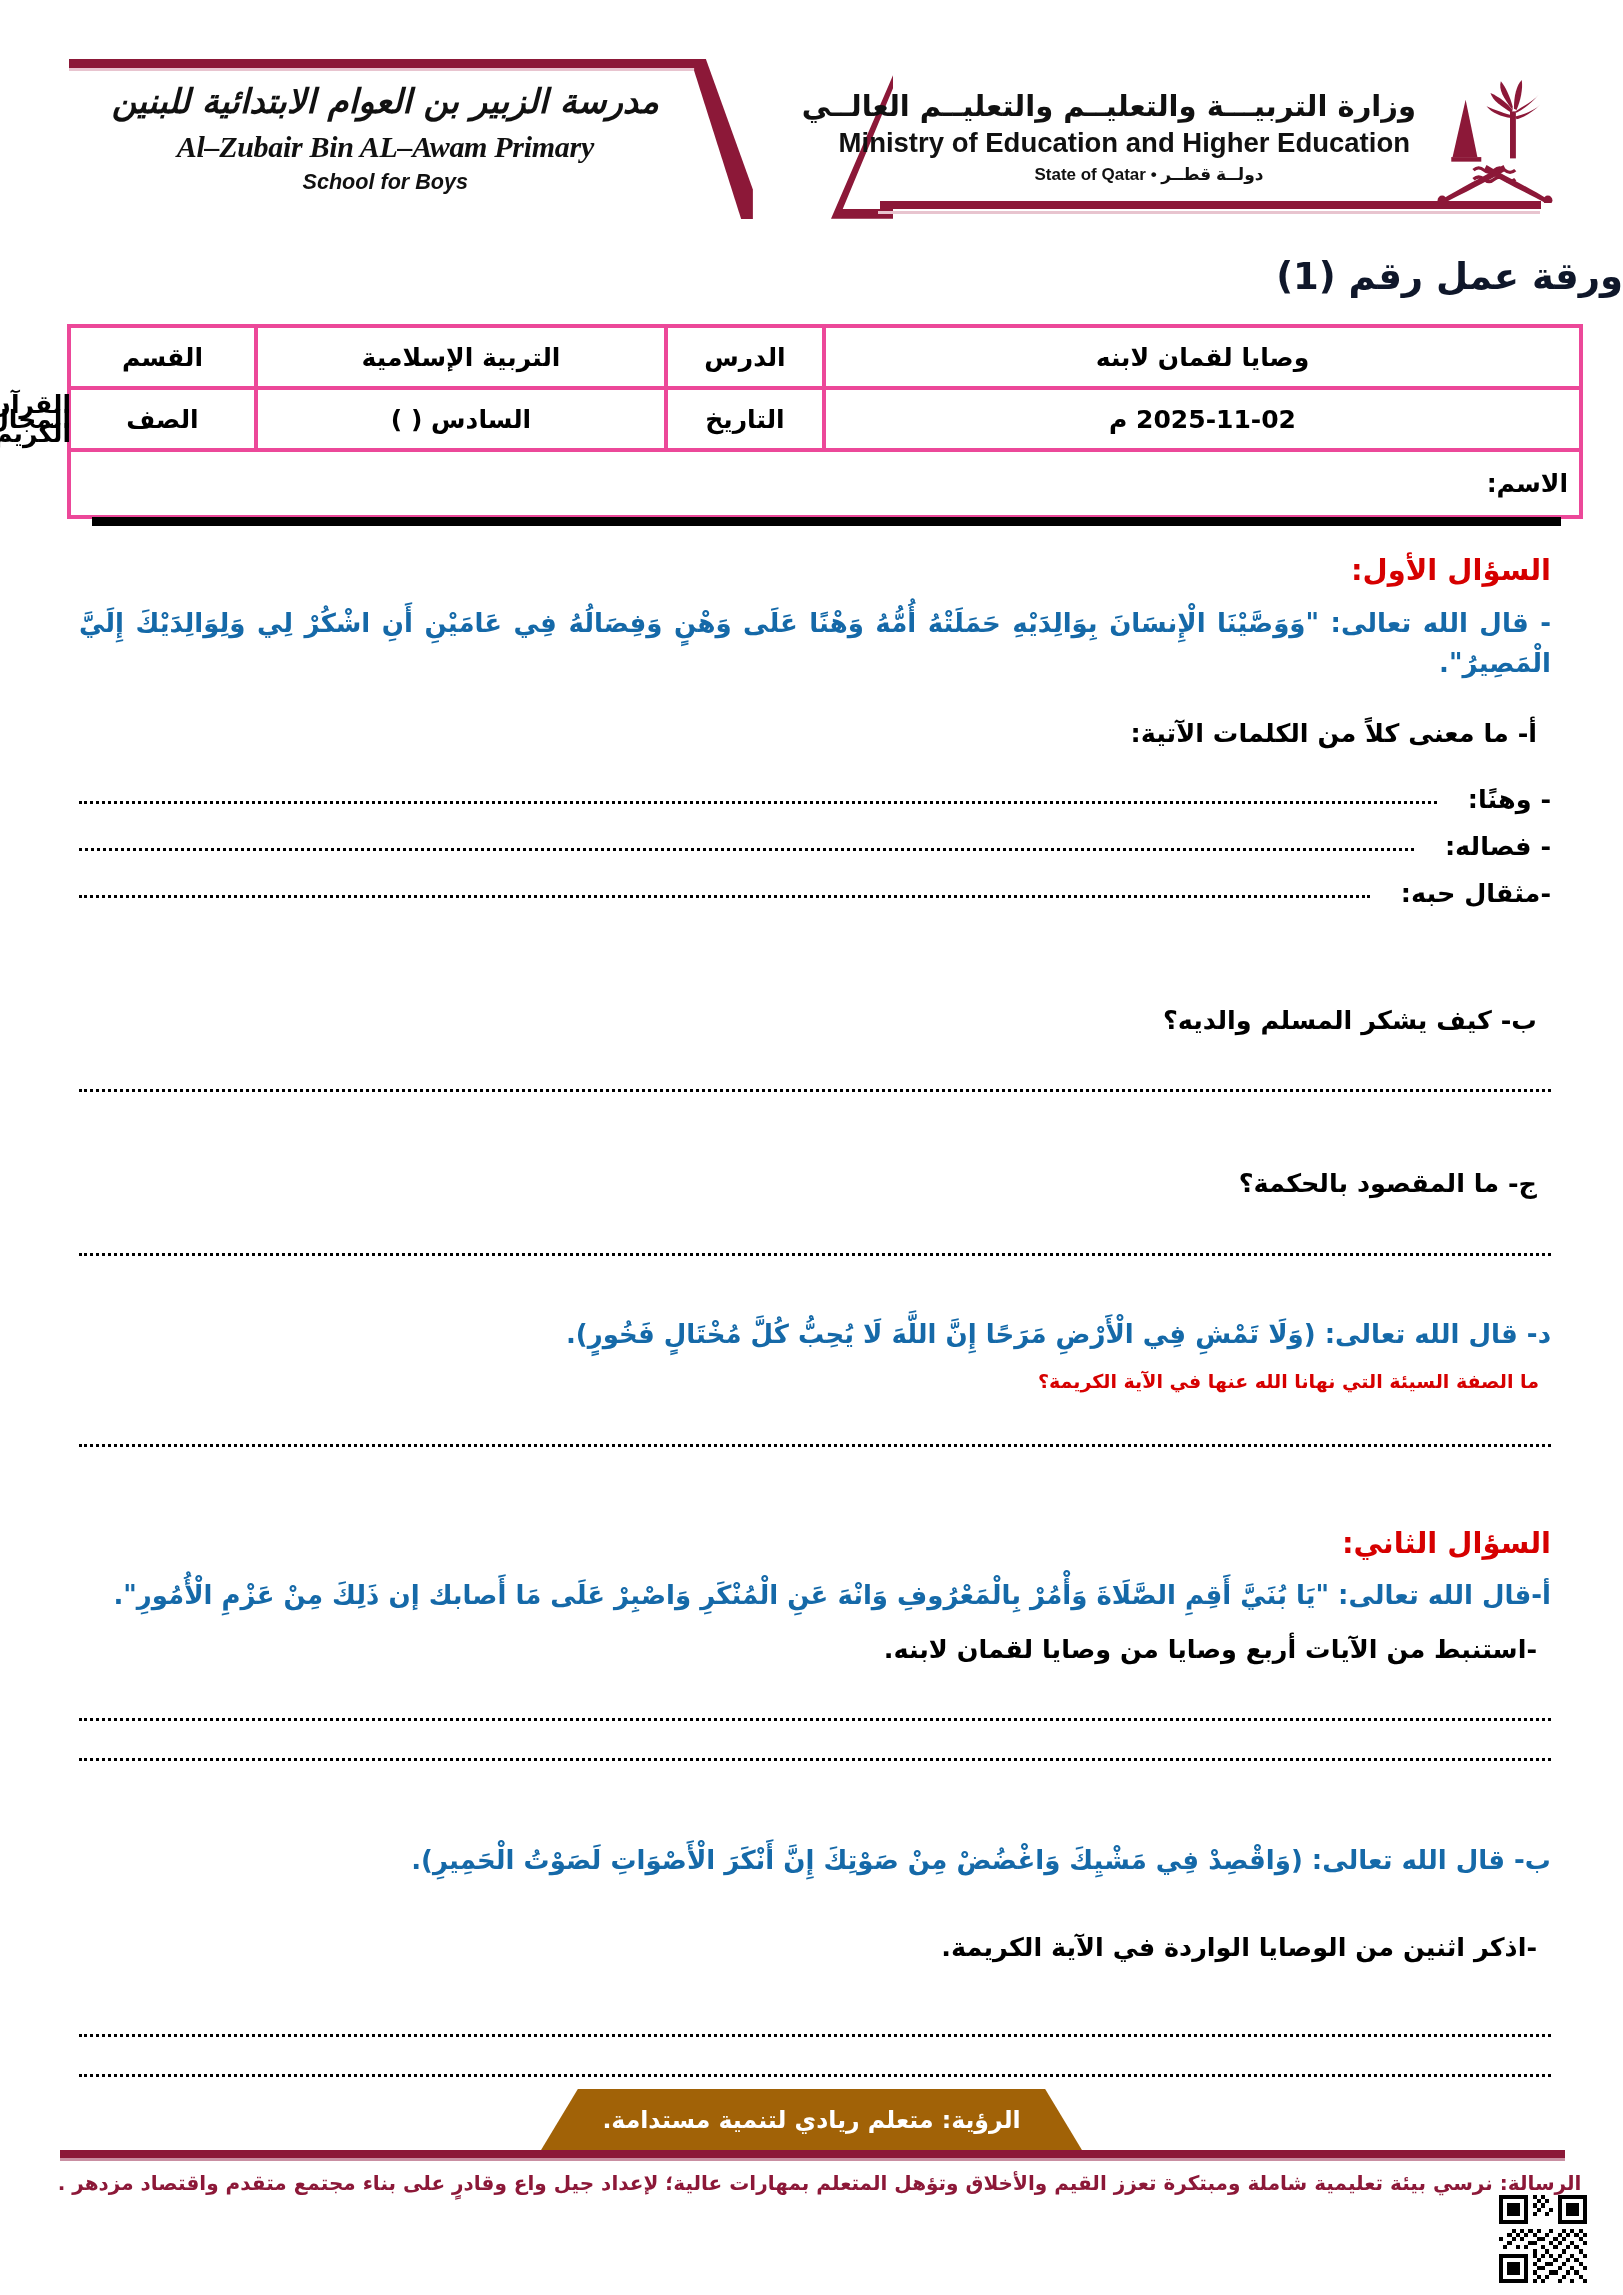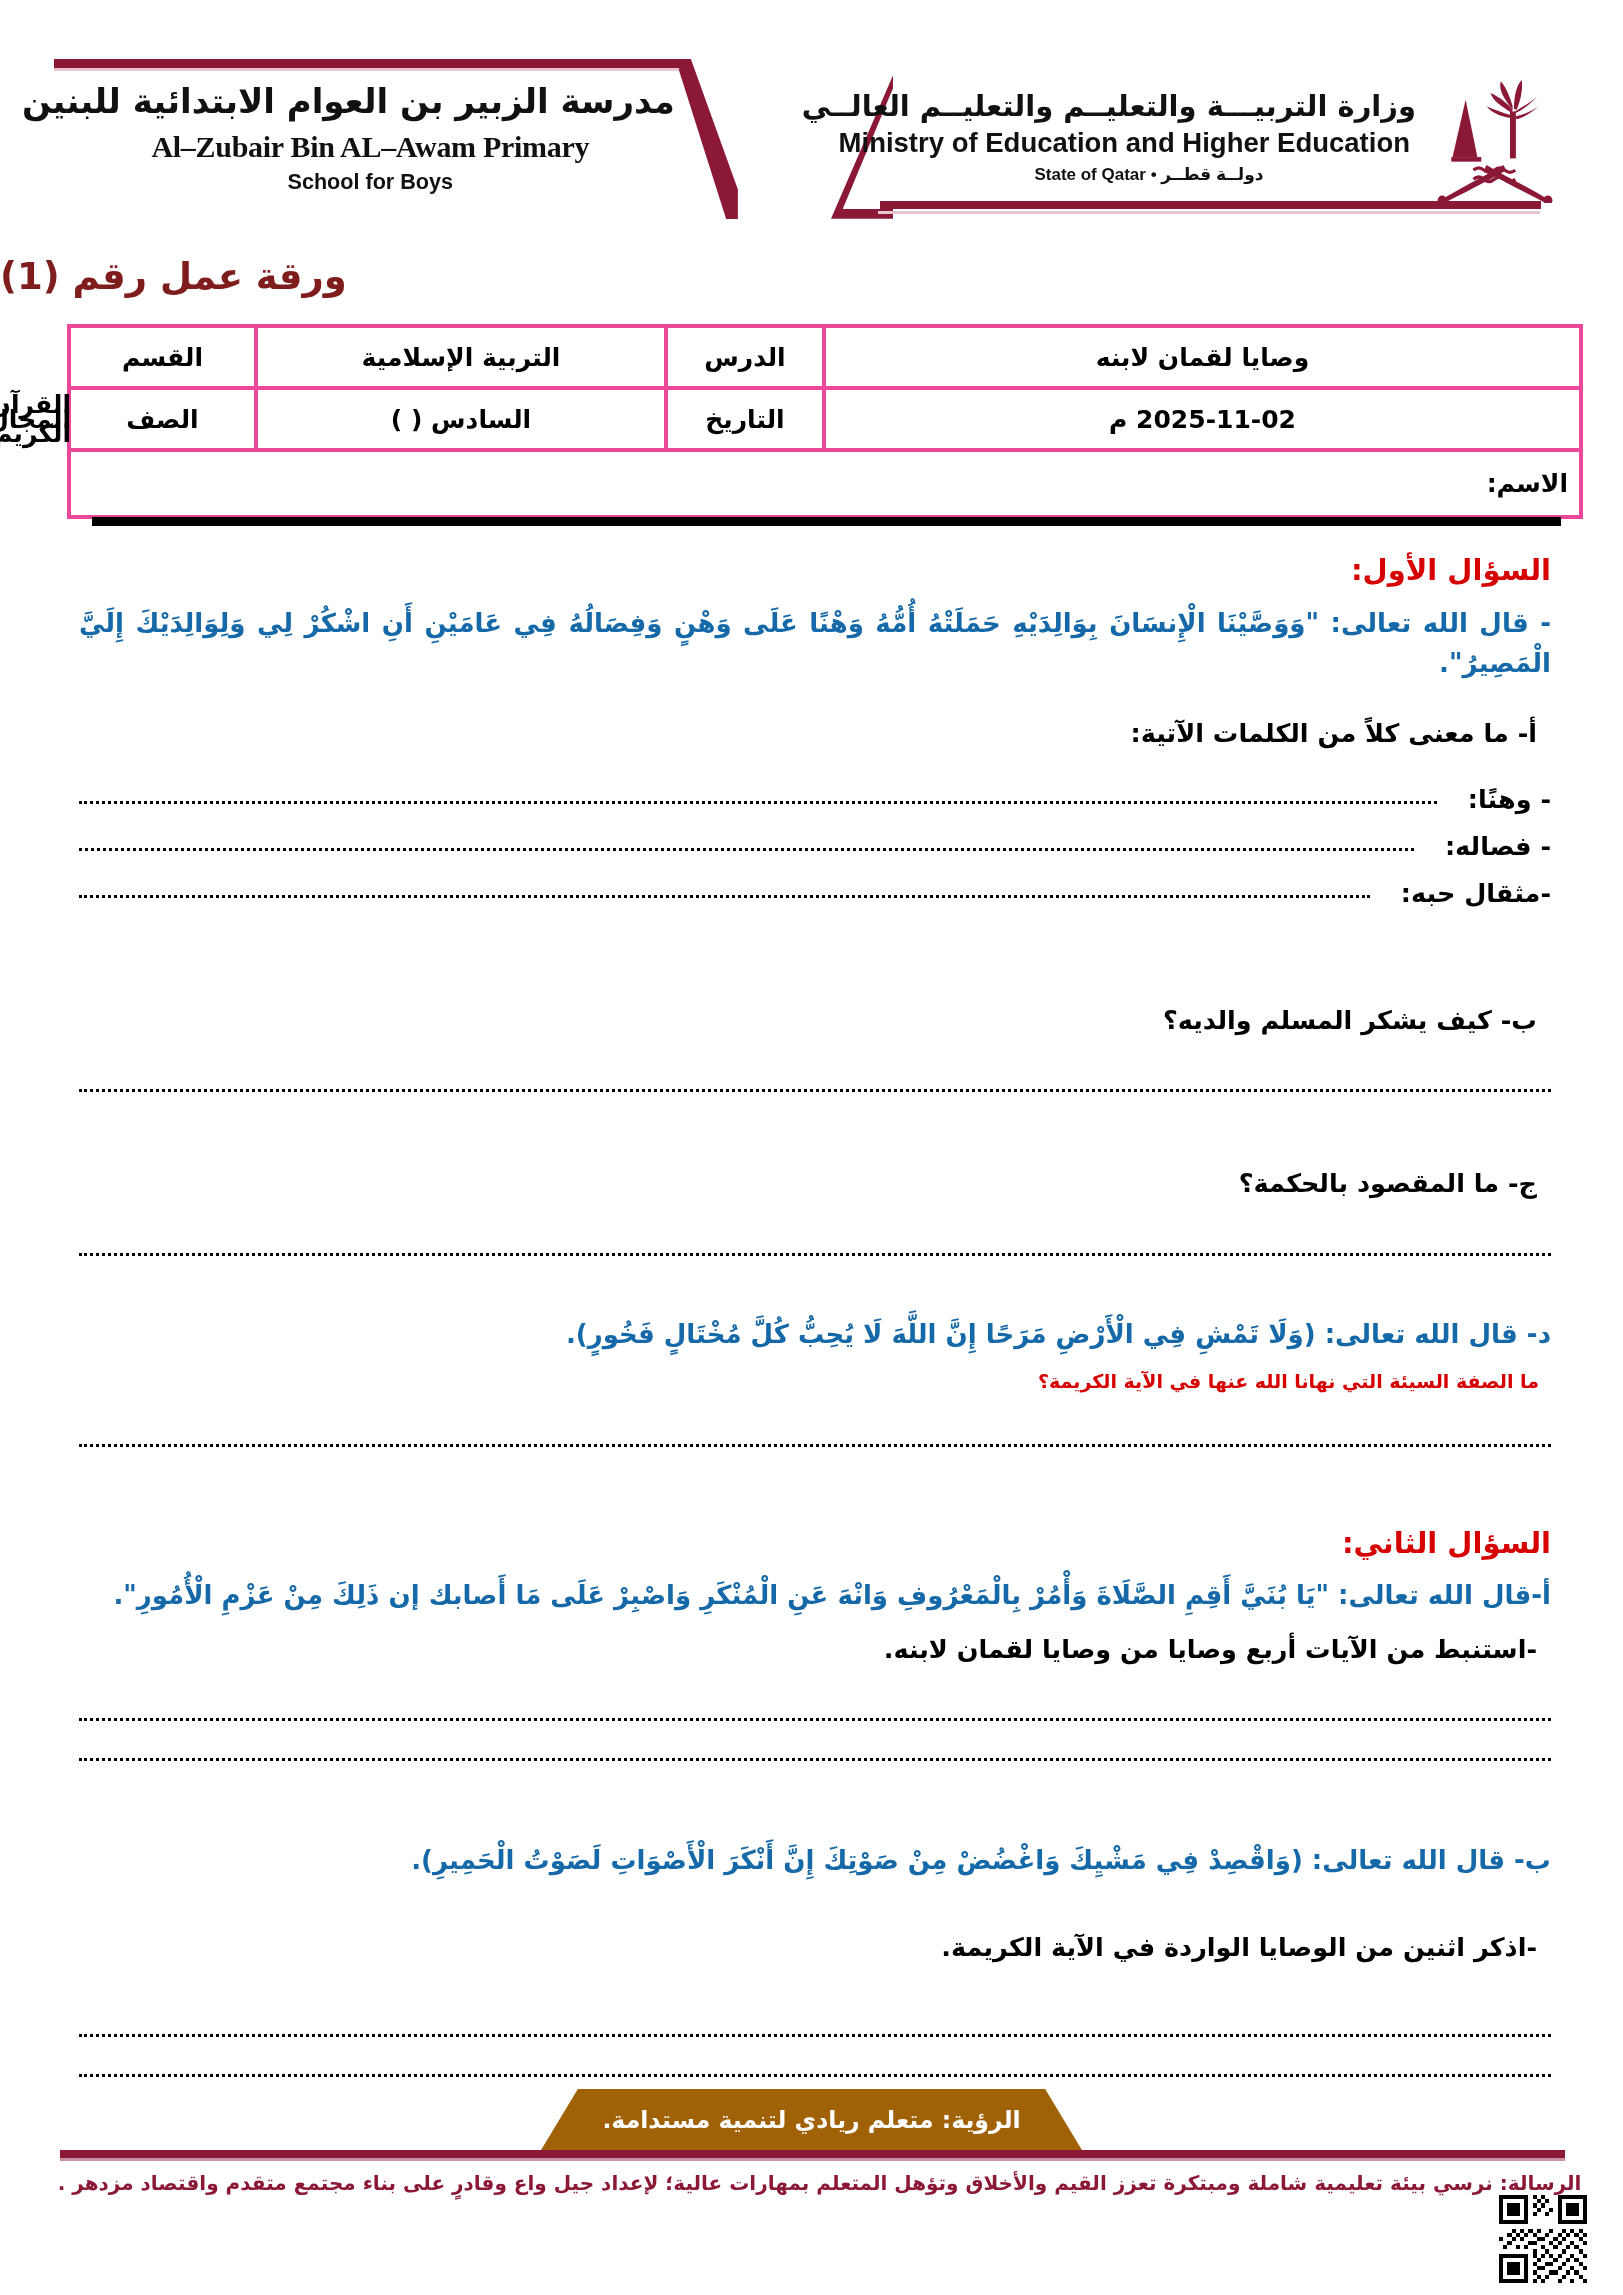--- a/index.html
+++ b/index.html
@@ -18,24 +18,25 @@
   
   .header {
     position: absolute;
     top: 59px;
     left: 0;
     width: 1623px;
     height: 170px;
   }
   .hdr-left-box {
     position: absolute;
-    left: 54px;
+    left: 69px;
     top: 0px;
     width: 674px;
     height: 154px;
+    font-style: italic;
   }
   
   .hdr-left-box .bar-top {
     position: absolute;
     left: 0;
     top: 0;
     width: 631px;
     height: 8.5px;
     background: #8C1838;
   }
@@ -167,25 +168,25 @@
     width: 124px;
     height: 131px;
   }
 
   
   .worksheet-title {
     position: absolute;
     top: 255px;
     left: 0;
     width: 1623px;
-    text-align: left;
+    text-align: right;
     font-family: "DejaVu Sans", "Liberation Sans", sans-serif;
     font-size: 37px;
     font-weight: bold;
-    color: #7f1d1d;
+    color: #0f172a;
   }
 
   
   .info-table {
     position: absolute;
     top: 324px;
     left: 67px;
     width: 1495px;
     border-collapse: collapse;
     table-layout: fixed;

